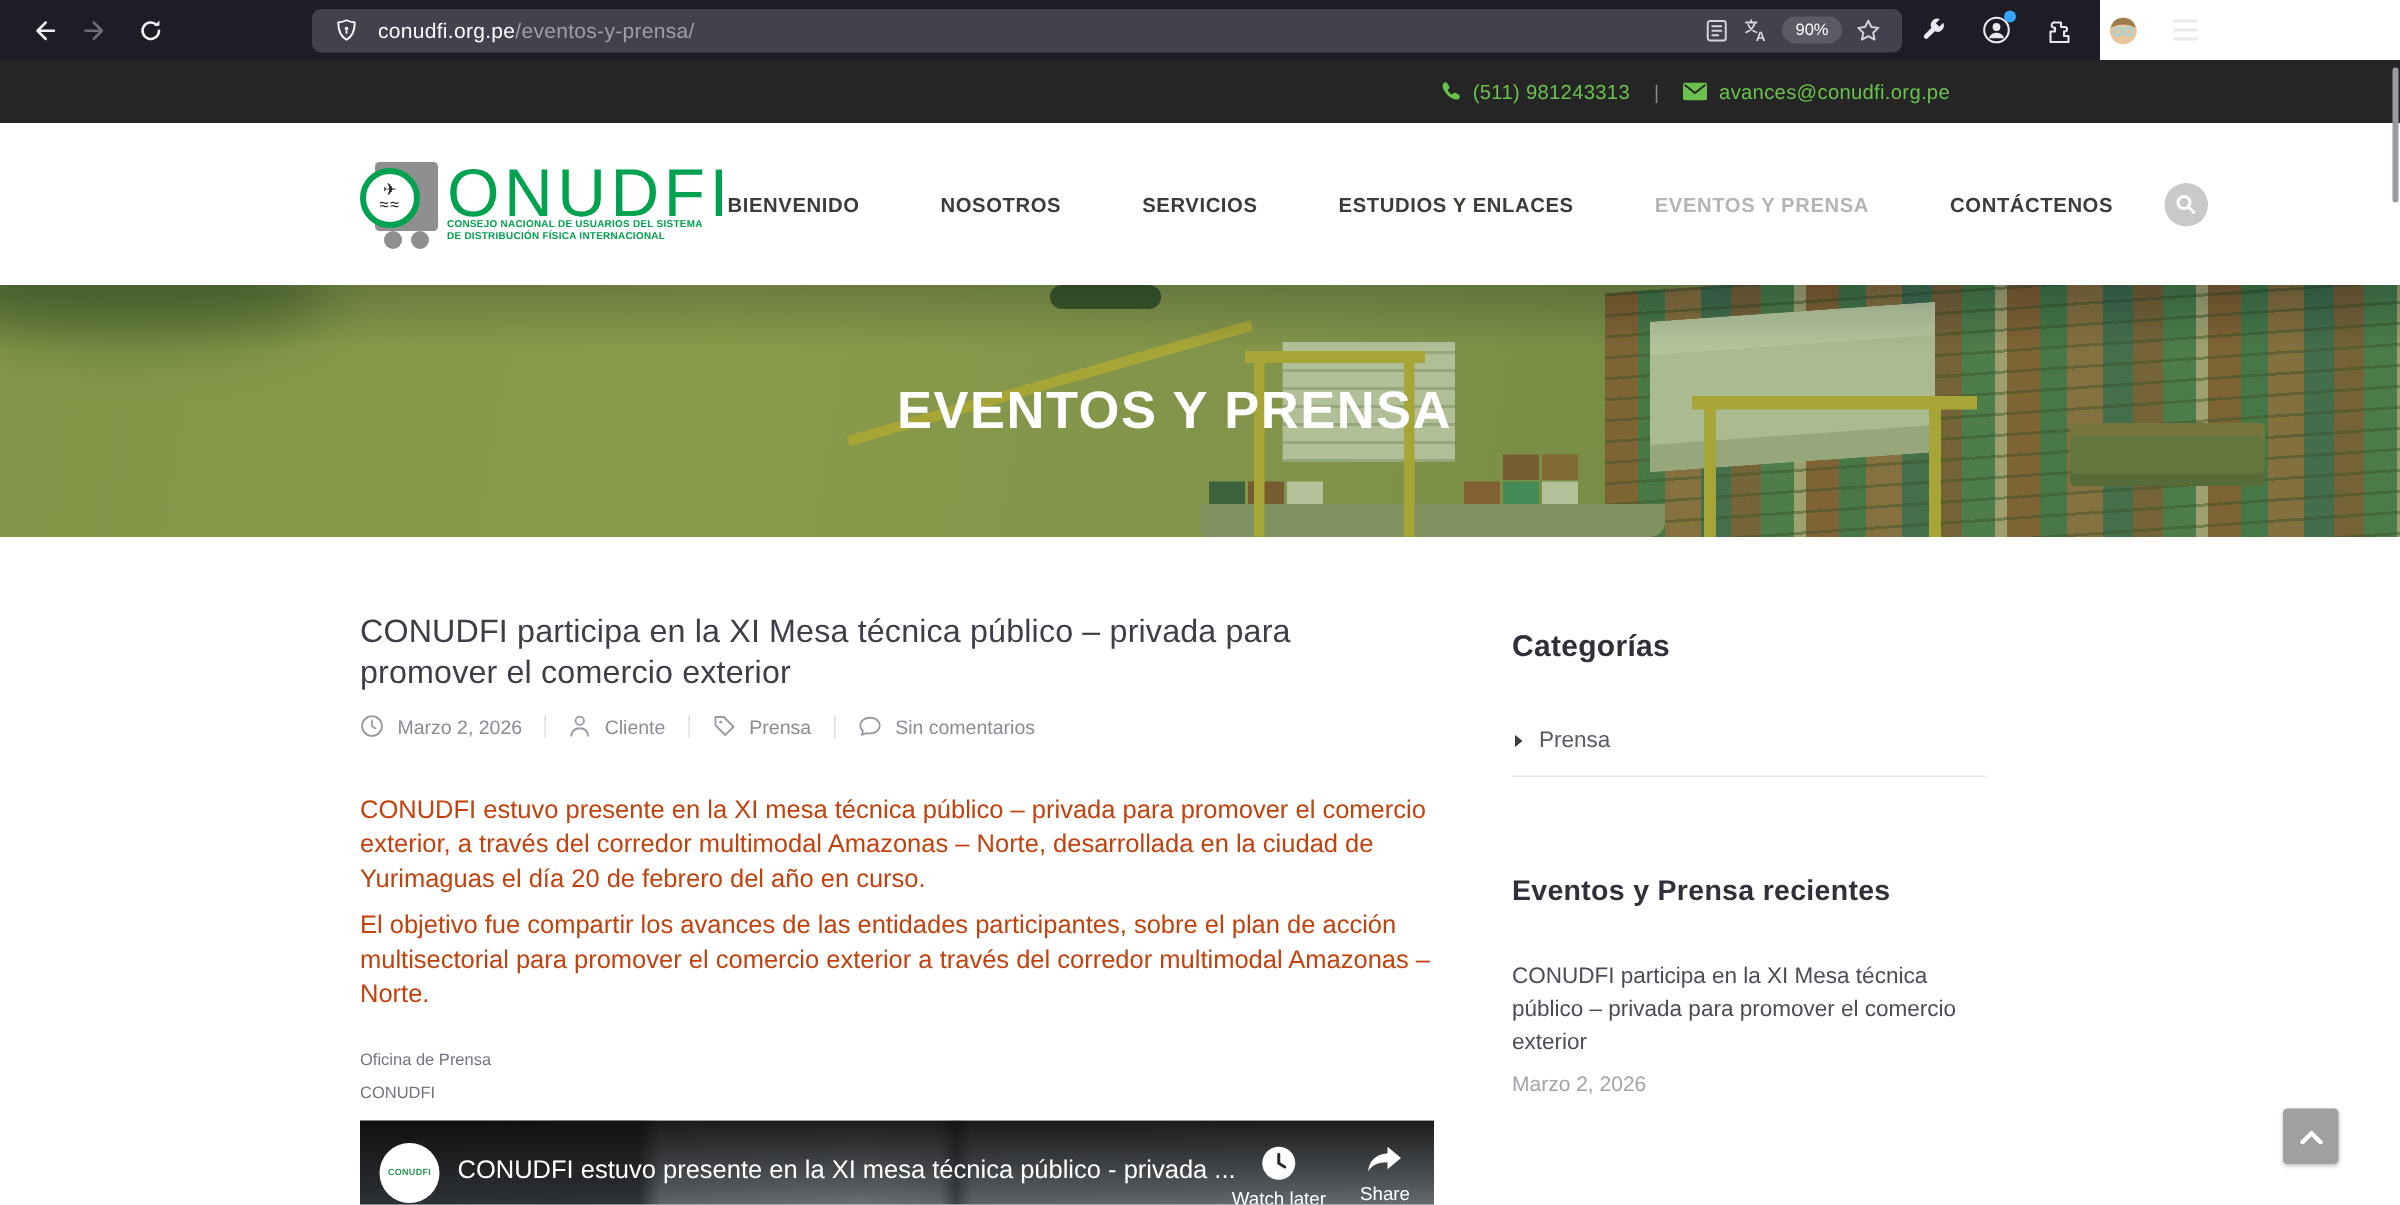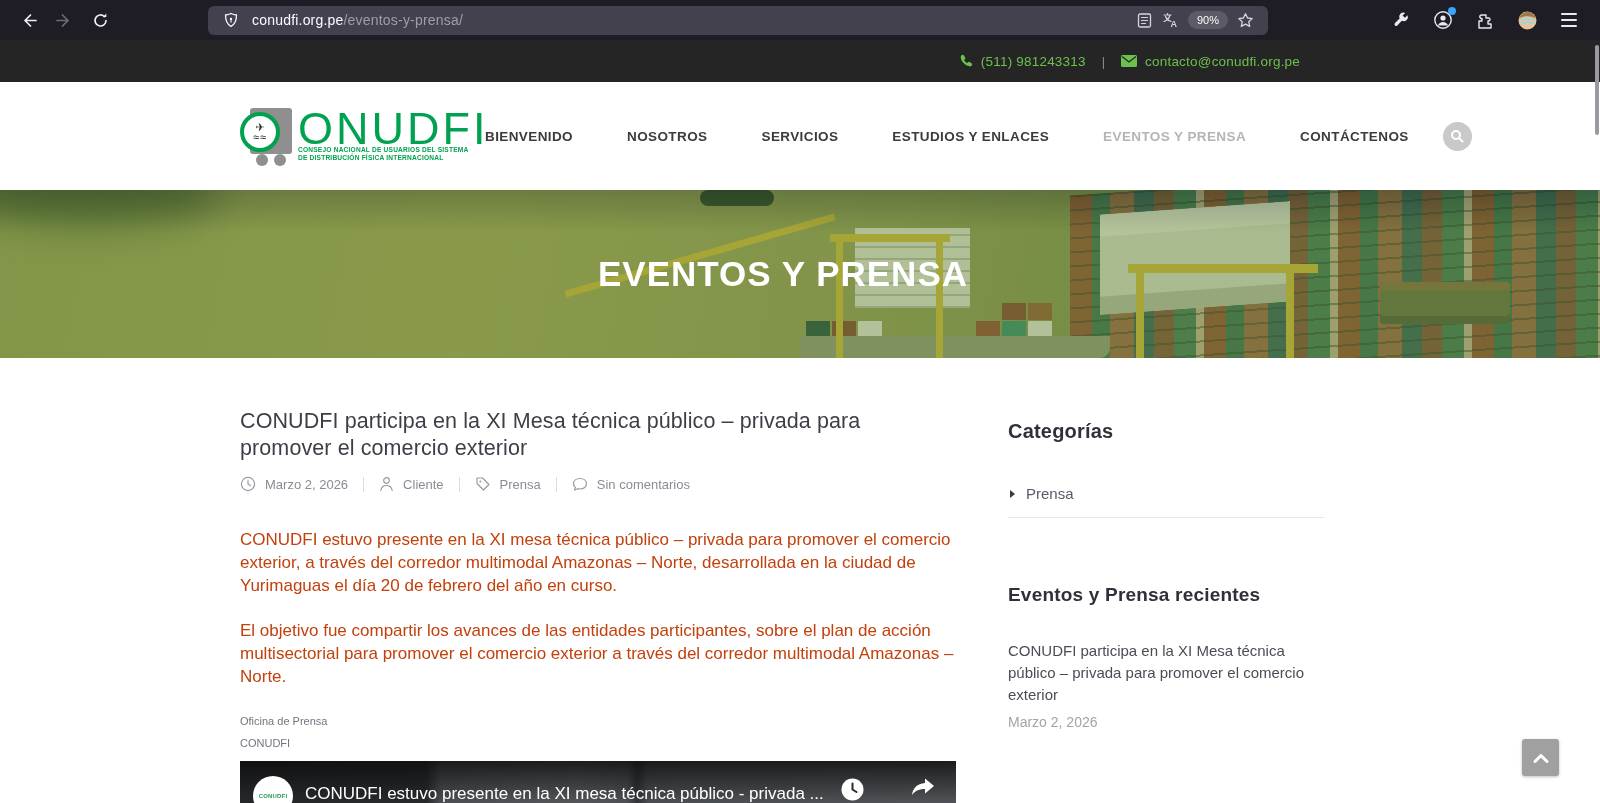--- a/index.html
+++ b/index.html
@@ -1,21 +1,21 @@
 <!DOCTYPE html>
 <html><head>
 <meta charset="utf-8">
 <style>
   * { margin:0; padding:0; box-sizing:border-box; }
   html,body { width:1600px; height:803px; overflow:hidden; background:#fff;
               font-family:"Liberation Sans", sans-serif; }
   .screen { position:relative; width:1600px; height:803px; overflow:hidden; }
 
   
-  .chrome { position:absolute; top:0; left:0; width:1600px; height:40px;
+  .chrome { position:absolute; top:0; left:0; width:1400px; height:40px;
             background:#1e1d25; display:flex; align-items:center; padding:0 10px; }
   .chrome-btn { width:30px; height:30px; border-radius:4px; display:flex;
                 align-items:center; justify-content:center; margin:0 3px; flex:none; }
   .urlbar { margin-left:90px; width:1060px; height:29px; background:#42414d;
             border-radius:6px; display:flex; align-items:center; padding:0 10px;
             color:#fbfbfe; flex:none; }
   .urlbar .url { font-size:14px; margin-left:8px; letter-spacing:.2px; }
   .urlbar .host { color:#fbfbfe; }
   .urlbar .path { color:#9e9ea9; }
   .urlbar .spacer { flex:1; }
@@ -114,21 +114,21 @@
   
   .content { position:absolute; top:358px; left:240px; width:1090px; }
   .article { position:absolute; left:0; top:0; width:716px; }
   .a-title { margin-top:50px; font-size:21.5px; font-weight:500; color:#3e3e48;
              line-height:27px; max-width:690px; letter-spacing:.1px; }
   .meta { display:flex; align-items:center; margin-top:14px; color:#8b8b96;
           font-size:13px; }
   .meta-item { display:flex; align-items:center; gap:9px; }
   .msep { width:1px; height:15px; background:#dcdce1; margin:0 15px; }
   .a-body { margin-top:36px; font-size:17px; color:#c2410c; line-height:23px; }
-  .a-body p + p { margin-top:22px; }
+  .a-body p + p { margin-top:8px; }
   .a-sig { margin-top:22px; font-size:11px; color:#74747f; line-height:22px; }
 
   
   .yt { position:relative; margin-top:7px; width:716px; height:75px; overflow:hidden;
         background:linear-gradient(90deg,#3f444a 0%,#42474d 26%,#899097 28%,#99a0a6 47%,#8d949b 54%,#565d64 55.5%,#878e95 57%,#9199a0 100%); }
   .yt-grad { position:absolute; inset:0;
         background:linear-gradient(180deg, rgba(10,10,10,.88) 0%, rgba(10,10,10,.45) 60%, rgba(10,10,10,.1) 100%); }
   .yt-avatar { position:absolute; left:13px; top:15px; width:40px; height:40px;
         border-radius:50%; background:#fff; display:flex; flex-direction:column;
         align-items:center; justify-content:center; z-index:2; }
@@ -264,21 +264,21 @@
       <span>(511) 981243313</span>
     </span>
     <span class="tsep">|</span>
     <span class="contact">
       <span>
         <svg width="16" height="12" viewBox="0 0 16 12">
             <rect x="0" y="0" width="16" height="12" rx="1.5" fill="#6bc14d"></rect>
             <path d="M1 1.5 8 7l7-5.5" stroke="#252525" stroke-width="1.2" fill="none"></path>
           </svg>
       </span>
-      <span>contacto@conudfi.org.pe</span>
+      <span>avances@conudfi.org.pe</span>
     </span>
   </div>
 
   <div class="site-header">
     <div class="header-inner">
       <div class="logo">
         <div class="logo-graphic">
           <div class="logo-box"></div>
           <div class="logo-wheel" style="left:16px;"></div>
           <div class="logo-wheel" style="left:34px;"></div>

